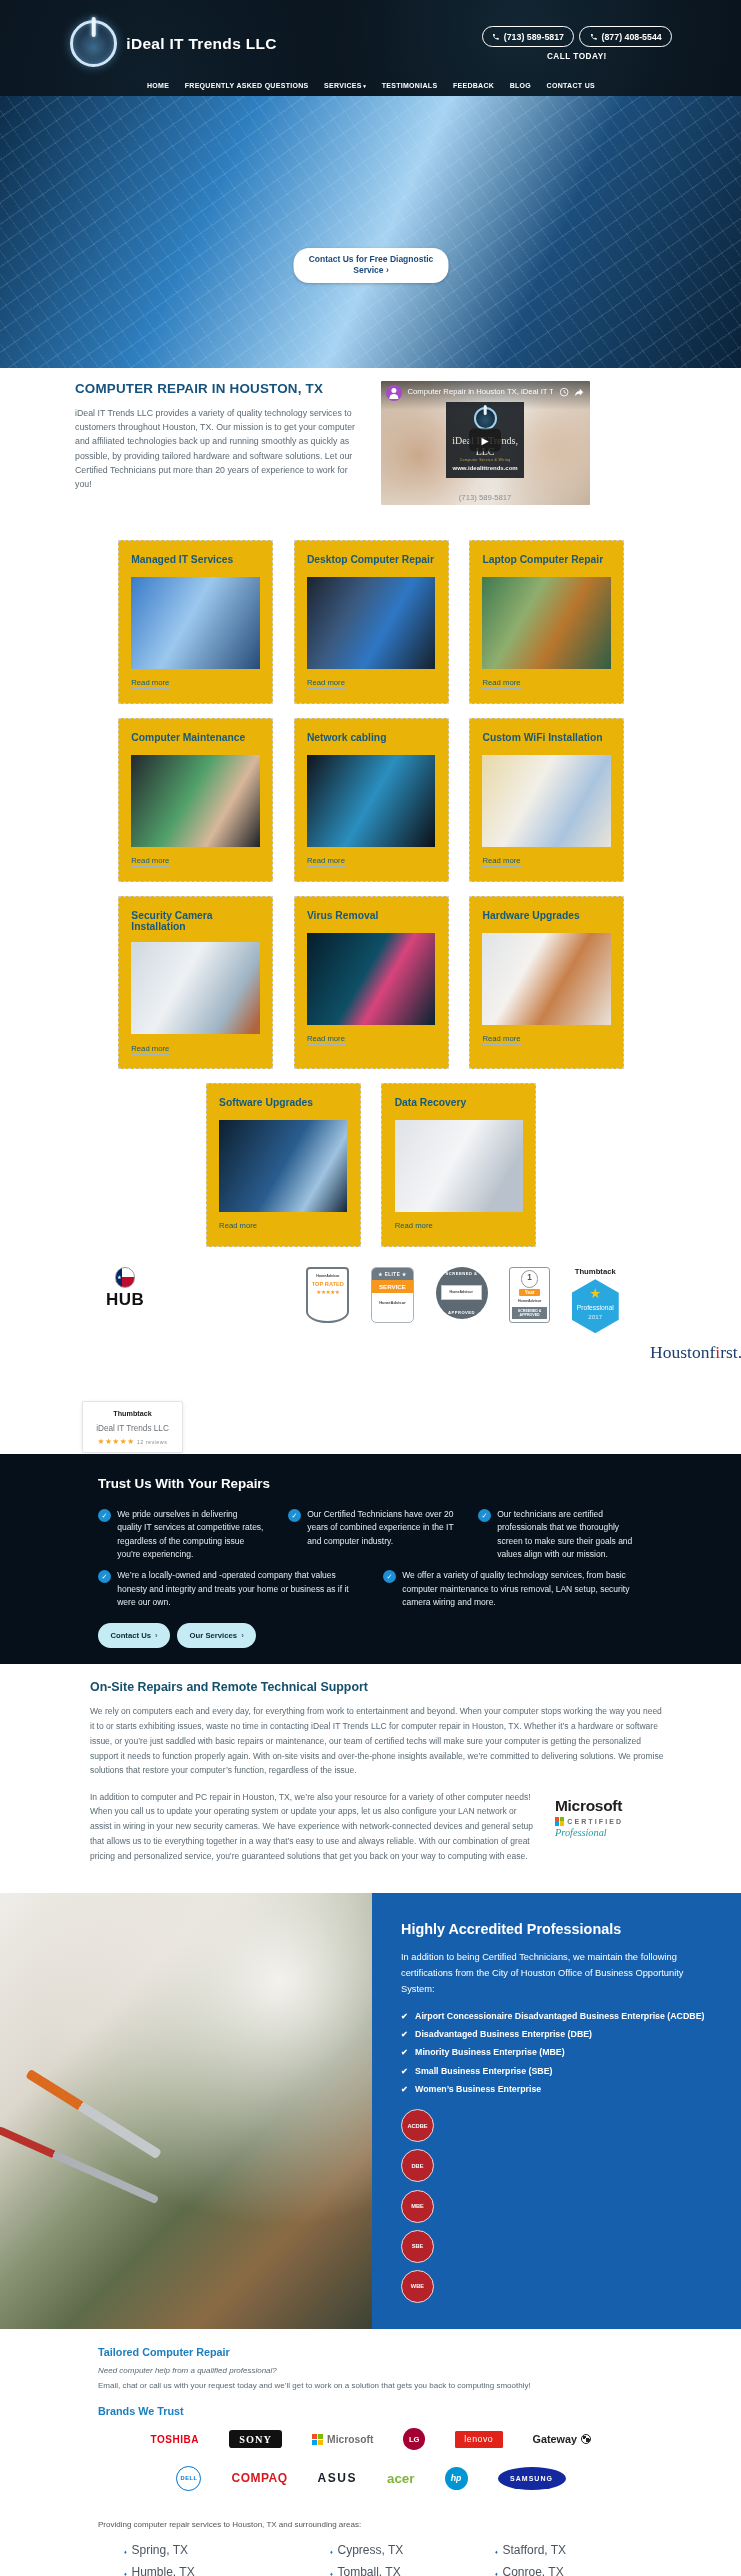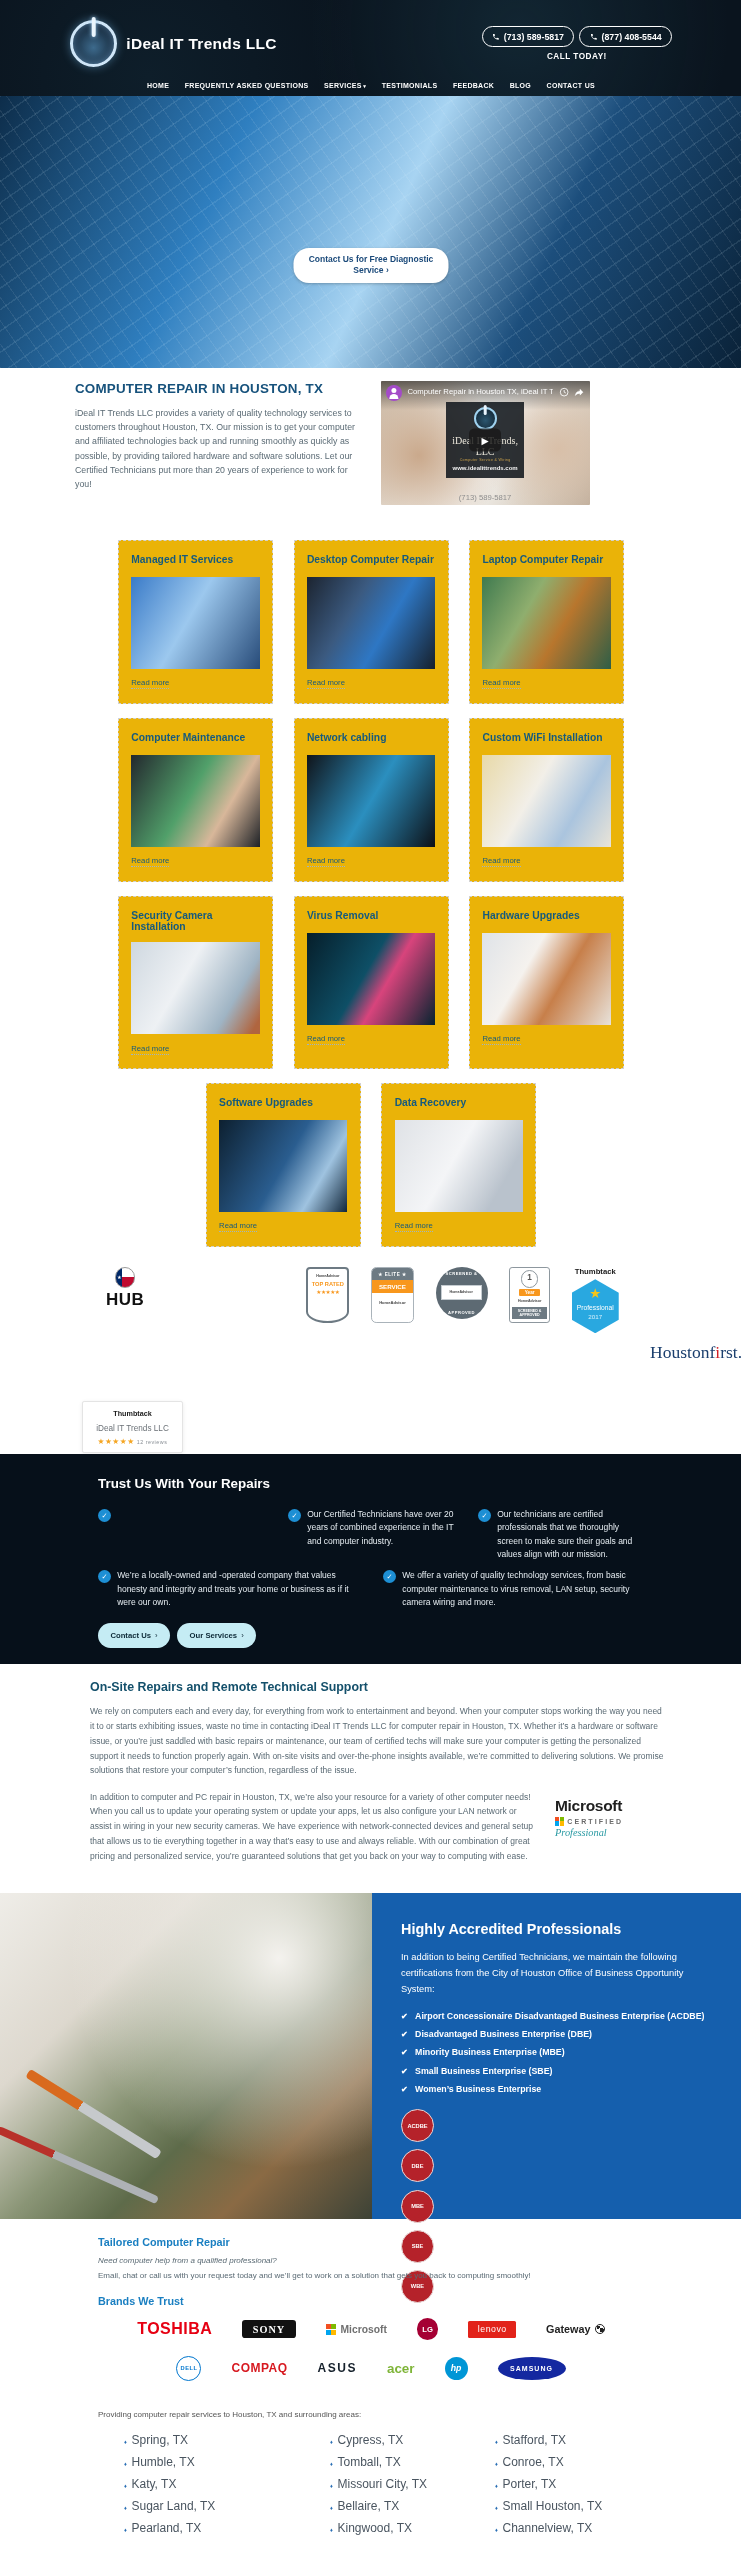--- a/index.html
+++ b/index.html
@@ -135,21 +135,21 @@
   .onsite p { color:#5a6a74; font-size:8.5px; line-height:1.75; margin-bottom:11.3px; }
   .mslogo { float:right; width:111px; margin:7.2px 0 4.1px 15.5px; }
   .ms-name { font-size:15.5px; font-weight:bold; color:#1f1f1f; letter-spacing:-0.3px; }
   .ms-cert { display:flex; align-items:center; gap:3.6px; margin-top:2.1px; }
   .ms-flag { display:grid; grid-template-columns:4.1px 4.1px; grid-gap:0.5px; }
   .ms-flag i { width:4.1px; height:4.1px; }
   .ms-cert span { font-size:7px; letter-spacing:2.1px; color:#6b6b6b; font-weight:bold; }
   .ms-pro { font-family:"Liberation Serif", serif; font-style:italic; color:#2a9aa3; font-size:10.3px; margin-top:1.5px; }
 
   
-  .accredited { display:flex; height:326px; }
+  .accredited { display:flex; height:436px; }
   .acc-photo { width:372px; position:relative; overflow:hidden; background:
      radial-gradient(circle at 75% 20%, #f4f2ee 0%, transparent 55%),
      linear-gradient(135deg,#efede8 0%,#ddd8ce 28%,#8a9576 48%,#5e6b4a 62%,#8a6a44 78%,#3c4236 100%); }
   .screwdriver { position:absolute; border-radius:4.1px; }
   .sd1 { width:155px; height:10.3px; left:15.5px; top:216px; transform:rotate(32deg); background:linear-gradient(90deg,#d96a1e 0 40%, #c6c9cc 40%); }
   .sd2 { width:175px; height:8.2px; left:-10.3px; top:268px; transform:rotate(24deg); background:linear-gradient(90deg,#b8312a 0 35%, #aeb2b6 35%); }
   .acc-blue { flex:1; background:#155fad; color:#fff; padding:28px 31px 0 29px; }
   .acc-blue h2 { font-size:14.4px; font-weight:bold; margin-bottom:13.4px; }
   .acc-blue .acc-intro { font-size:9.3px; line-height:1.7; margin-bottom:13.4px; max-width:330px; }
   .acc-list { list-style:none; }
@@ -159,21 +159,21 @@
   .seal-c { width:33px; height:33px; border-radius:50%; background:#b5222a; border:1.5px solid #e9d9d9; color:#fff; font-size:5.7px; font-weight:bold; display:flex; align-items:center; justify-content:center; }
 
   
   .tailored { padding:17.5px 98px 0 98px; }
   .tailored h2 { color:#1a7fc1; font-size:10.8px; font-weight:bold; margin-bottom:8.2px; }
   .tailored .q { font-style:italic; color:#5a6a74; font-size:8px; margin-bottom:5.2px; }
   .tailored .b { color:#5a6a74; font-size:8px; }
   .brands { padding:15.5px 0 0 0; }
   .brands h2 { color:#1a7fc1; font-size:10.8px; font-weight:bold; margin:0 0 11.3px 98px; }
   .brow { display:flex; justify-content:center; align-items:center; gap:30px; margin-bottom:15.5px; }
-  .lg-toshiba { color:#e60012; font-size:16px; font-weight:900; letter-spacing:0.5px; }
+  .lg-toshiba { color:#e60012; font-size:10px; font-weight:900; letter-spacing:0.5px; }
   .lg-sony { background:#111; color:#fff; border-radius:3.1px; padding:3.6px 10.3px; font-family:"Liberation Serif", serif; font-size:10.3px; font-weight:bold; letter-spacing:1px; }
   .lg-ms { display:flex; align-items:center; gap:4.1px; color:#707070; font-size:10.3px; font-weight:bold; }
   .msq { display:grid; grid-template-columns:5.2px 5.2px; grid-gap:0.5px; }
   .msq i { width:5.2px; height:5.2px; }
   .lg-lgc { width:21.6px; height:21.6px; border-radius:50%; background:#a50034; color:#fff; font-size:7.7px; font-weight:900; display:flex; align-items:center; justify-content:center; }
   .lg-lenovo { background:#e2231a; color:#fff; padding:3.6px 9.3px; border-radius:1.5px; font-size:8.8px; letter-spacing:0.5px; }
   .lg-gateway { display:flex; align-items:center; gap:4.1px; color:#222; font-size:10.8px; font-weight:bold; }
   .cow { width:10.3px; height:10.3px; border-radius:50%; border:1px solid #222; background:radial-gradient(circle at 30% 30%, #222 0 1.5px, transparent 1.5px), radial-gradient(circle at 70% 60%, #222 0 2.1px, transparent 2.1px), #fff; }
   .lg-dell { width:25px; height:25px; border:1.5px solid #0076ce; border-radius:50%; color:#0076ce; font-size:5.7px; font-weight:900; letter-spacing:0.5px; display:flex; align-items:center; justify-content:center; }
   .lg-compaq { color:#d71920; font-size:12px; font-weight:900; letter-spacing:0.5px; }
@@ -378,20 +378,21 @@
   <div class="tbrand">Thumbtack</div>
   <div class="tname">iDeal IT Trends LLC</div>
   <div class="tstars"><span>★★★★★</span><span class="trev">12 reviews</span></div>
 </div>
 
 <section class="trust">
   <h2>Trust Us With Your Repairs</h2>
   <div class="t-row">
     <div class="t-item">
       <span class="chk">✓</span>
+      <p>We pride ourselves in delivering quality IT services at competitive rates, regardless of the computing issue you’re experiencing.</p>
     </div>
     <div class="t-item">
       <span class="chk">✓</span>
       <p>Our Certified Technicians have over 20 years of combined experience in the IT and computer industry.</p>
     </div>
     <div class="t-item">
       <span class="chk">✓</span>
       <p>Our technicians are certified professionals that we thoroughly screen to make sure their goals and values align with our mission.</p>
     </div>
   </div>

